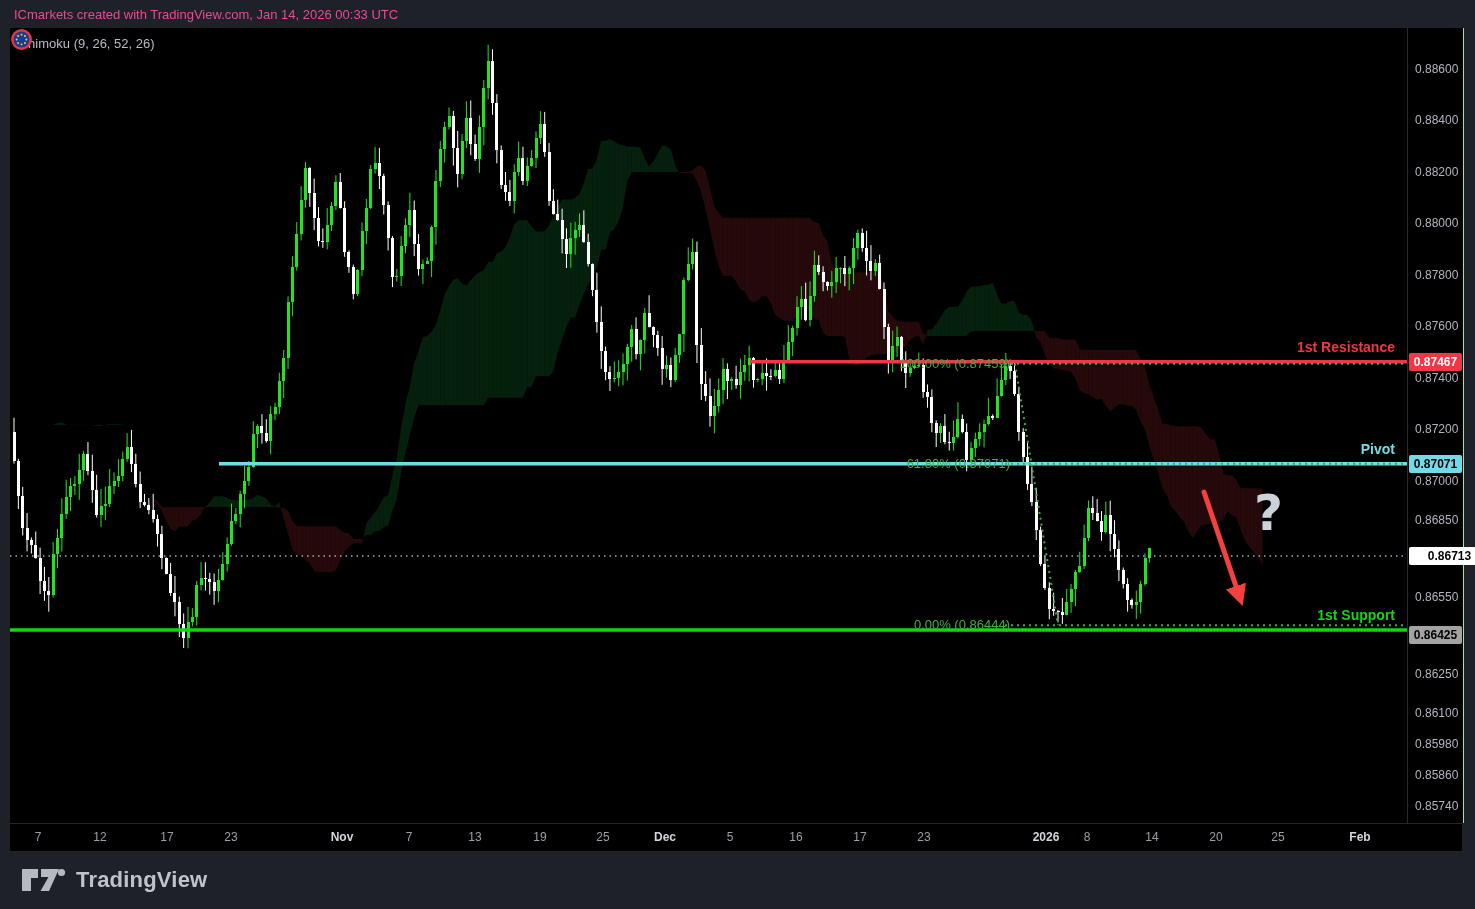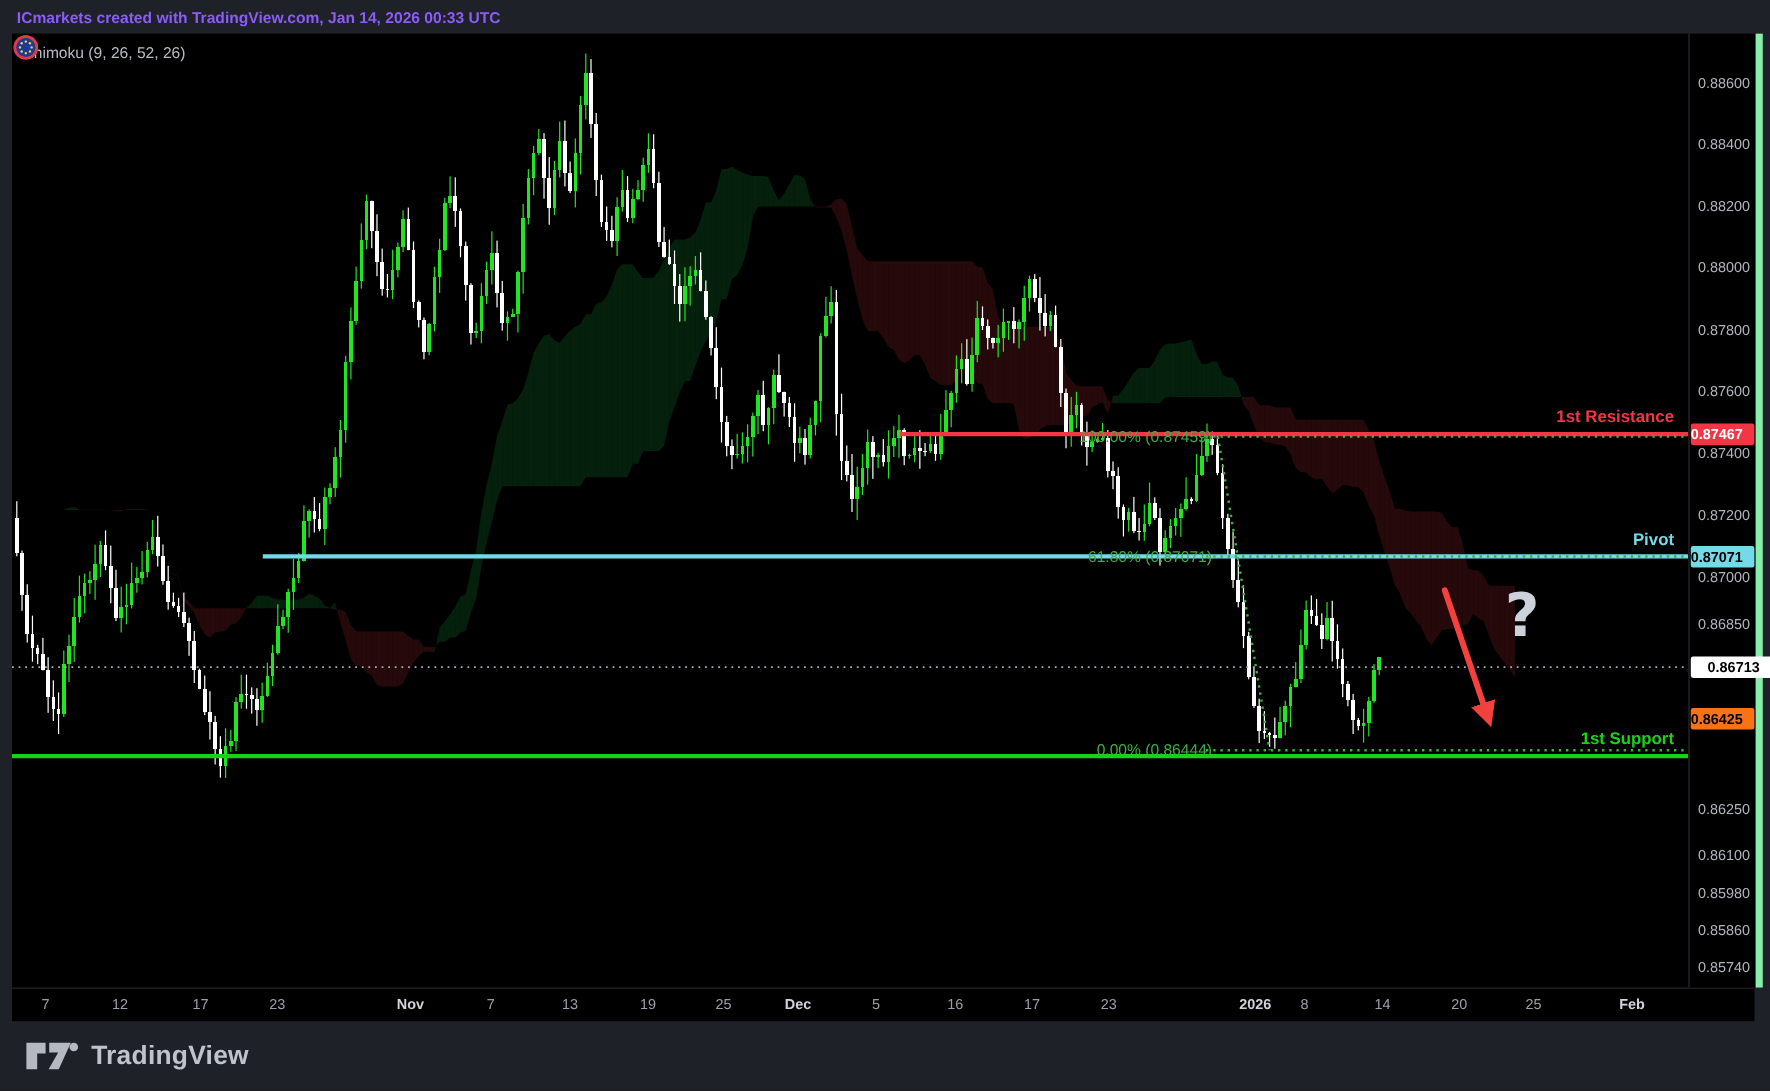--- a/index.html
+++ b/index.html
@@ -5,21 +5,21 @@
   html,body{margin:0;padding:0;}
   body{
     position:relative;width:1475px;height:909px;overflow:hidden;
     background:#1e2127;font-family:"Liberation Sans","DejaVu Sans",sans-serif;
     -webkit-font-smoothing:antialiased;
   }
   .topbar{
     position:absolute;left:0;top:0;width:1475px;height:28px;background:#1e2127;
     display:flex;align-items:center;
   }
-  .topbar .credit{margin-left:14px;font-size:13px;font-weight:bold;color:#8b5cf6;}
+  .topbar .credit{margin-left:14px;font-size:13px;font-weight:normal;color:#ec4899;}
   .chart{
     position:absolute;left:10px;top:28px;width:1397px;height:795px;background:#000;
   }
   .chart svg{position:absolute;left:0;top:0;}
   .indicator-label{
     position:absolute;left:8px;top:8px;font-size:13px;color:#b8bcc6;z-index:5;
   }
   .lvl-label{position:absolute;right:12px;font-size:14px;font-weight:bold;z-index:6;white-space:nowrap;}
   .lvl-res{color:#f23645;}
   .lvl-piv{color:#73dbe8;}
@@ -29,28 +29,28 @@
   }
   .qmark{
     position:absolute;left:1244px;top:456px;font-size:50px;font-weight:bold;color:#ccd1da;z-index:7;
     font-family:"DejaVu Sans","Liberation Sans",sans-serif;
   }
   .flag{position:absolute;left:1147px;width:23px;height:23px;z-index:7;}
   .flag-uk{top:744px;}
   .flag-eu{top:768px;}
   .price-axis{
     position:absolute;left:1407px;top:28px;width:55px;height:795px;background:#000;
-    border-left:1px solid #262a33;border-right:6px solid #86efac;z-index:4;
+    border-left:1px solid #262a33;border-right:1px solid #86efac;z-index:4;
   }
   .ytick{
     position:absolute;left:7px;font-size:12px;color:#b2b5be;white-space:nowrap;
   }
   .badge{
     position:absolute;left:1px;width:53px;height:18px;border-radius:2px;z-index:5;
-    font-size:12px;font-weight:bold;line-height:18px;
+    font-size:12px;font-weight:bold;text-align:center;line-height:18px;
   }
   .time-axis{
     position:absolute;left:10px;top:823px;width:1452px;height:27px;background:#000;
     border-top:1px solid #22252c;z-index:3;
   }
   .xtick{
     position:absolute;top:6px;font-size:12px;color:#9aa0aa;transform:translateX(-50%);white-space:nowrap;
   }
   .xtick.major{color:#d1d4dc;font-weight:bold;}
   .footer{
@@ -949,21 +949,21 @@
     <div class="ytick" style="top: 485px;">0.86850</div>
     <div class="ytick" style="top: 562px;">0.86550</div>
     <div class="ytick" style="top: 639px;">0.86250</div>
     <div class="ytick" style="top: 678px;">0.86100</div>
     <div class="ytick" style="top: 709px;">0.85980</div>
     <div class="ytick" style="top: 740px;">0.85860</div>
     <div class="ytick" style="top: 771px;">0.85740</div>
     <div class="badge" style="top: 324.748px; background: rgb(242, 54, 69); color: rgb(255, 255, 255);">0.87467</div>
     <div class="badge" style="top: 426.717px; background: rgb(115, 219, 232); color: rgb(0, 0, 0);">0.87071</div>
     <div class="badge" style="top: 518.903px; background: rgb(255, 255, 255); color: rgb(0, 0, 0); padding-left: 14px;">0.86713</div>
-    <div class="badge" style="top: 562px; background: #f97316; color: rgb(0, 0, 0);">0.86425</div>
+    <div class="badge" style="top: 598px; background: #a3a3a3; color: rgb(0, 0, 0);">0.86425</div>
   </div>
 <div class="time-axis" id="timeAxis">
     <div class="xtick" style="left: 28px;">7</div>
     <div class="xtick" style="left: 90px;">12</div>
     <div class="xtick" style="left: 157px;">17</div>
     <div class="xtick" style="left: 221px;">23</div>
     <div class="xtick major" style="left: 332px;">Nov</div>
     <div class="xtick" style="left: 399px;">7</div>
     <div class="xtick" style="left: 465px;">13</div>
     <div class="xtick" style="left: 530px; text-align: center;">19</div>

